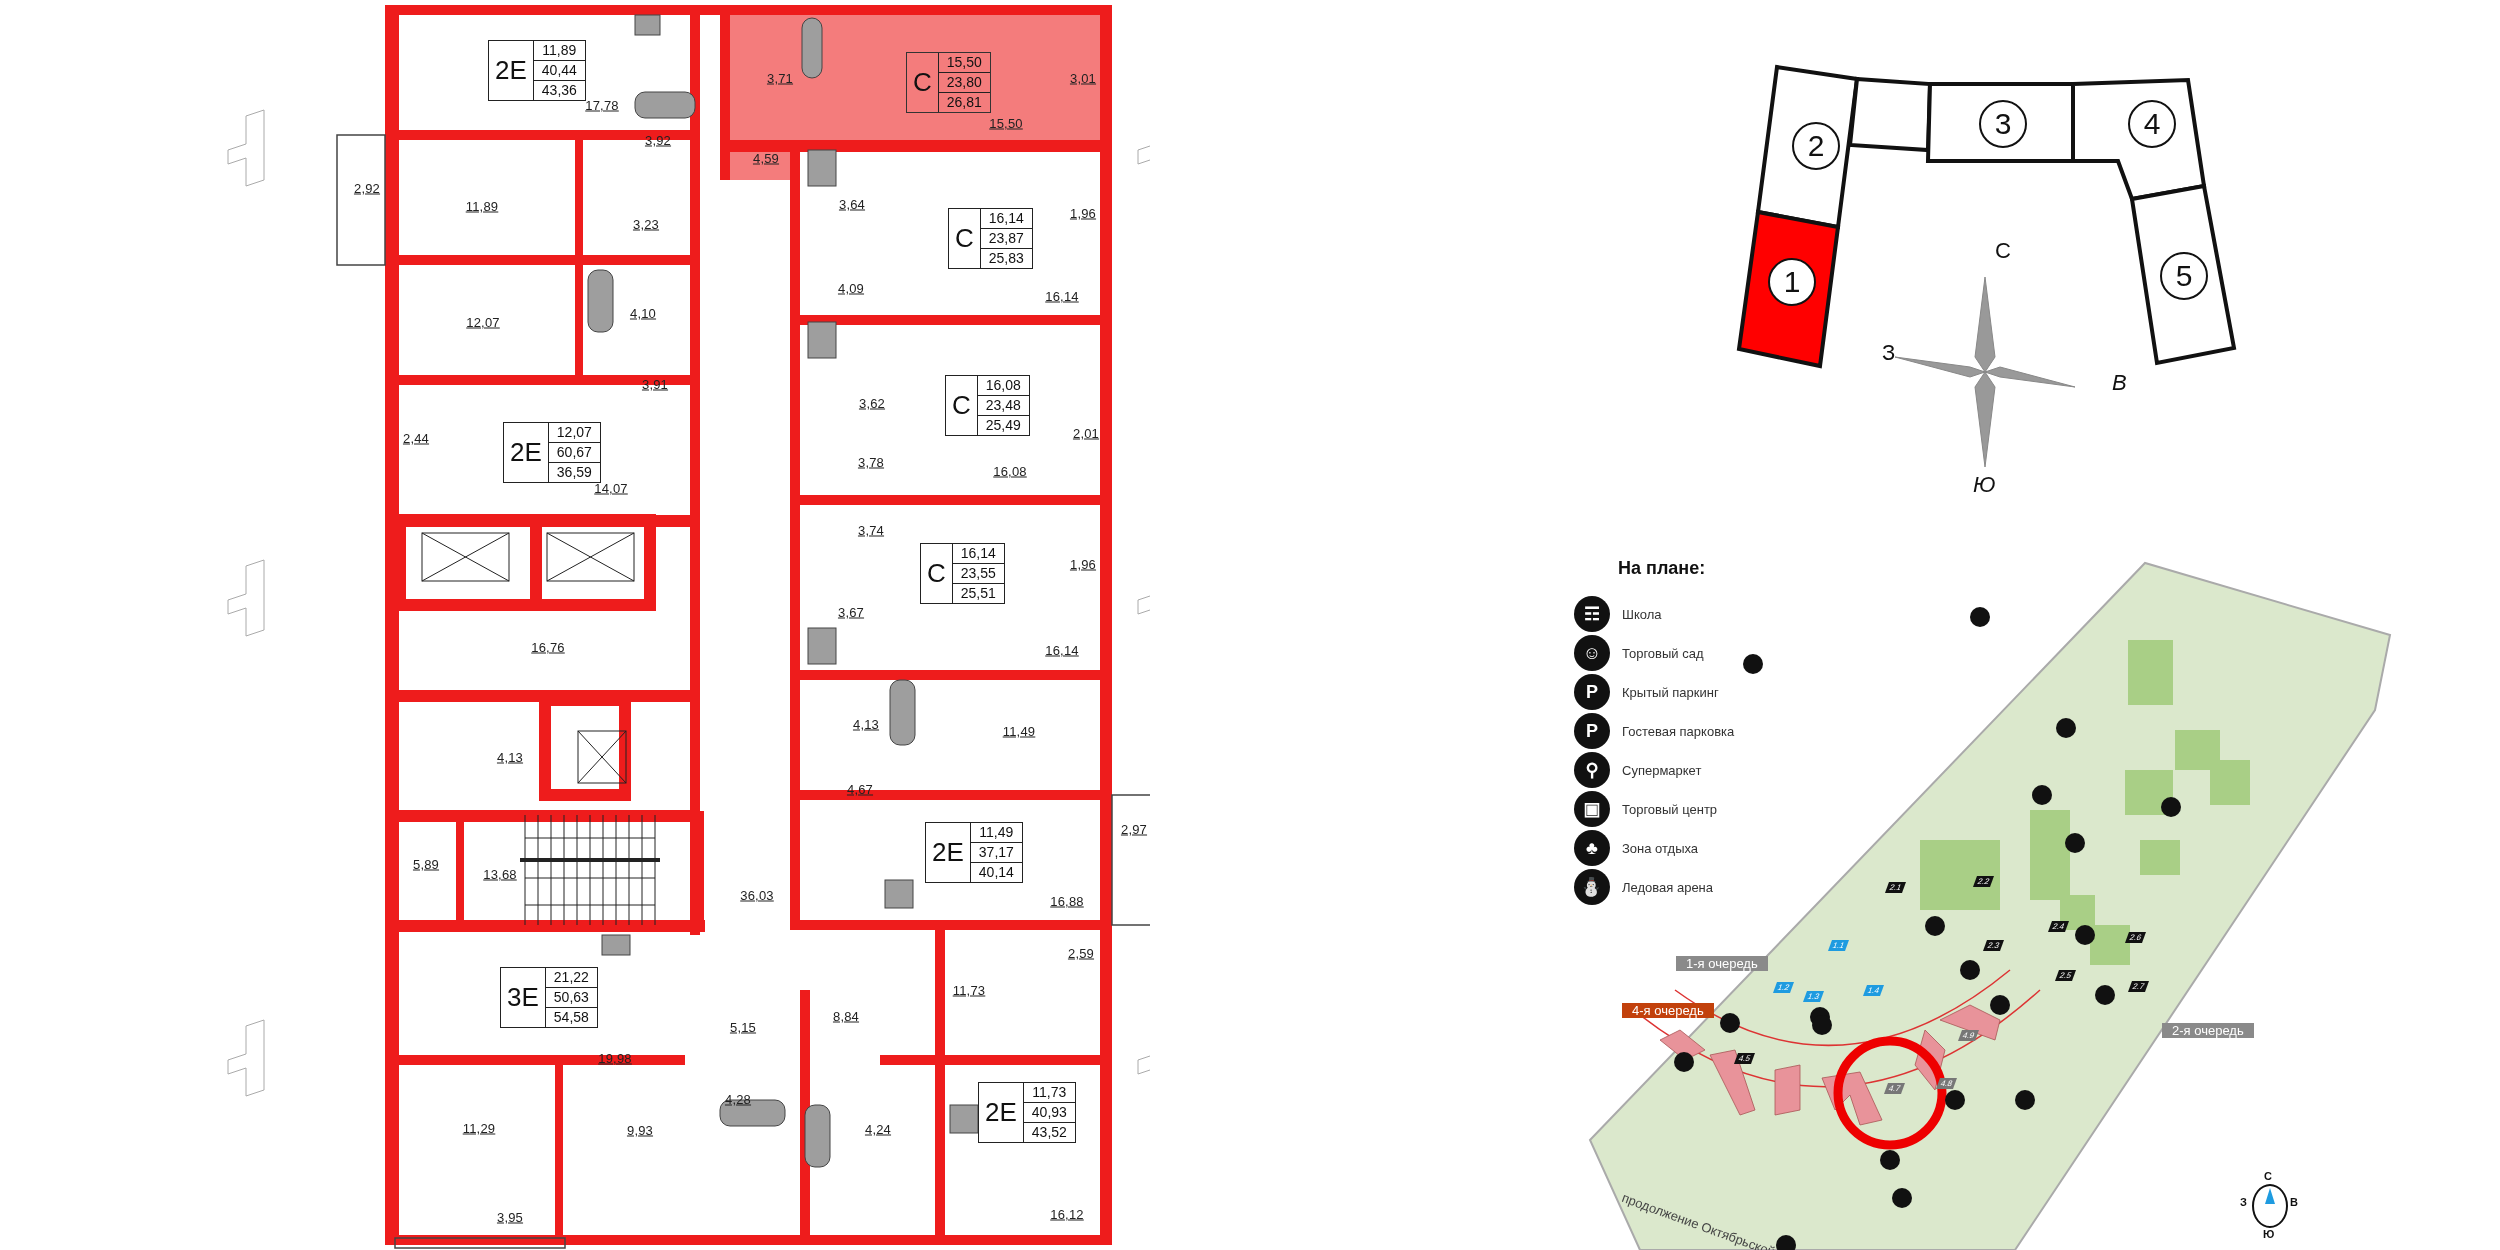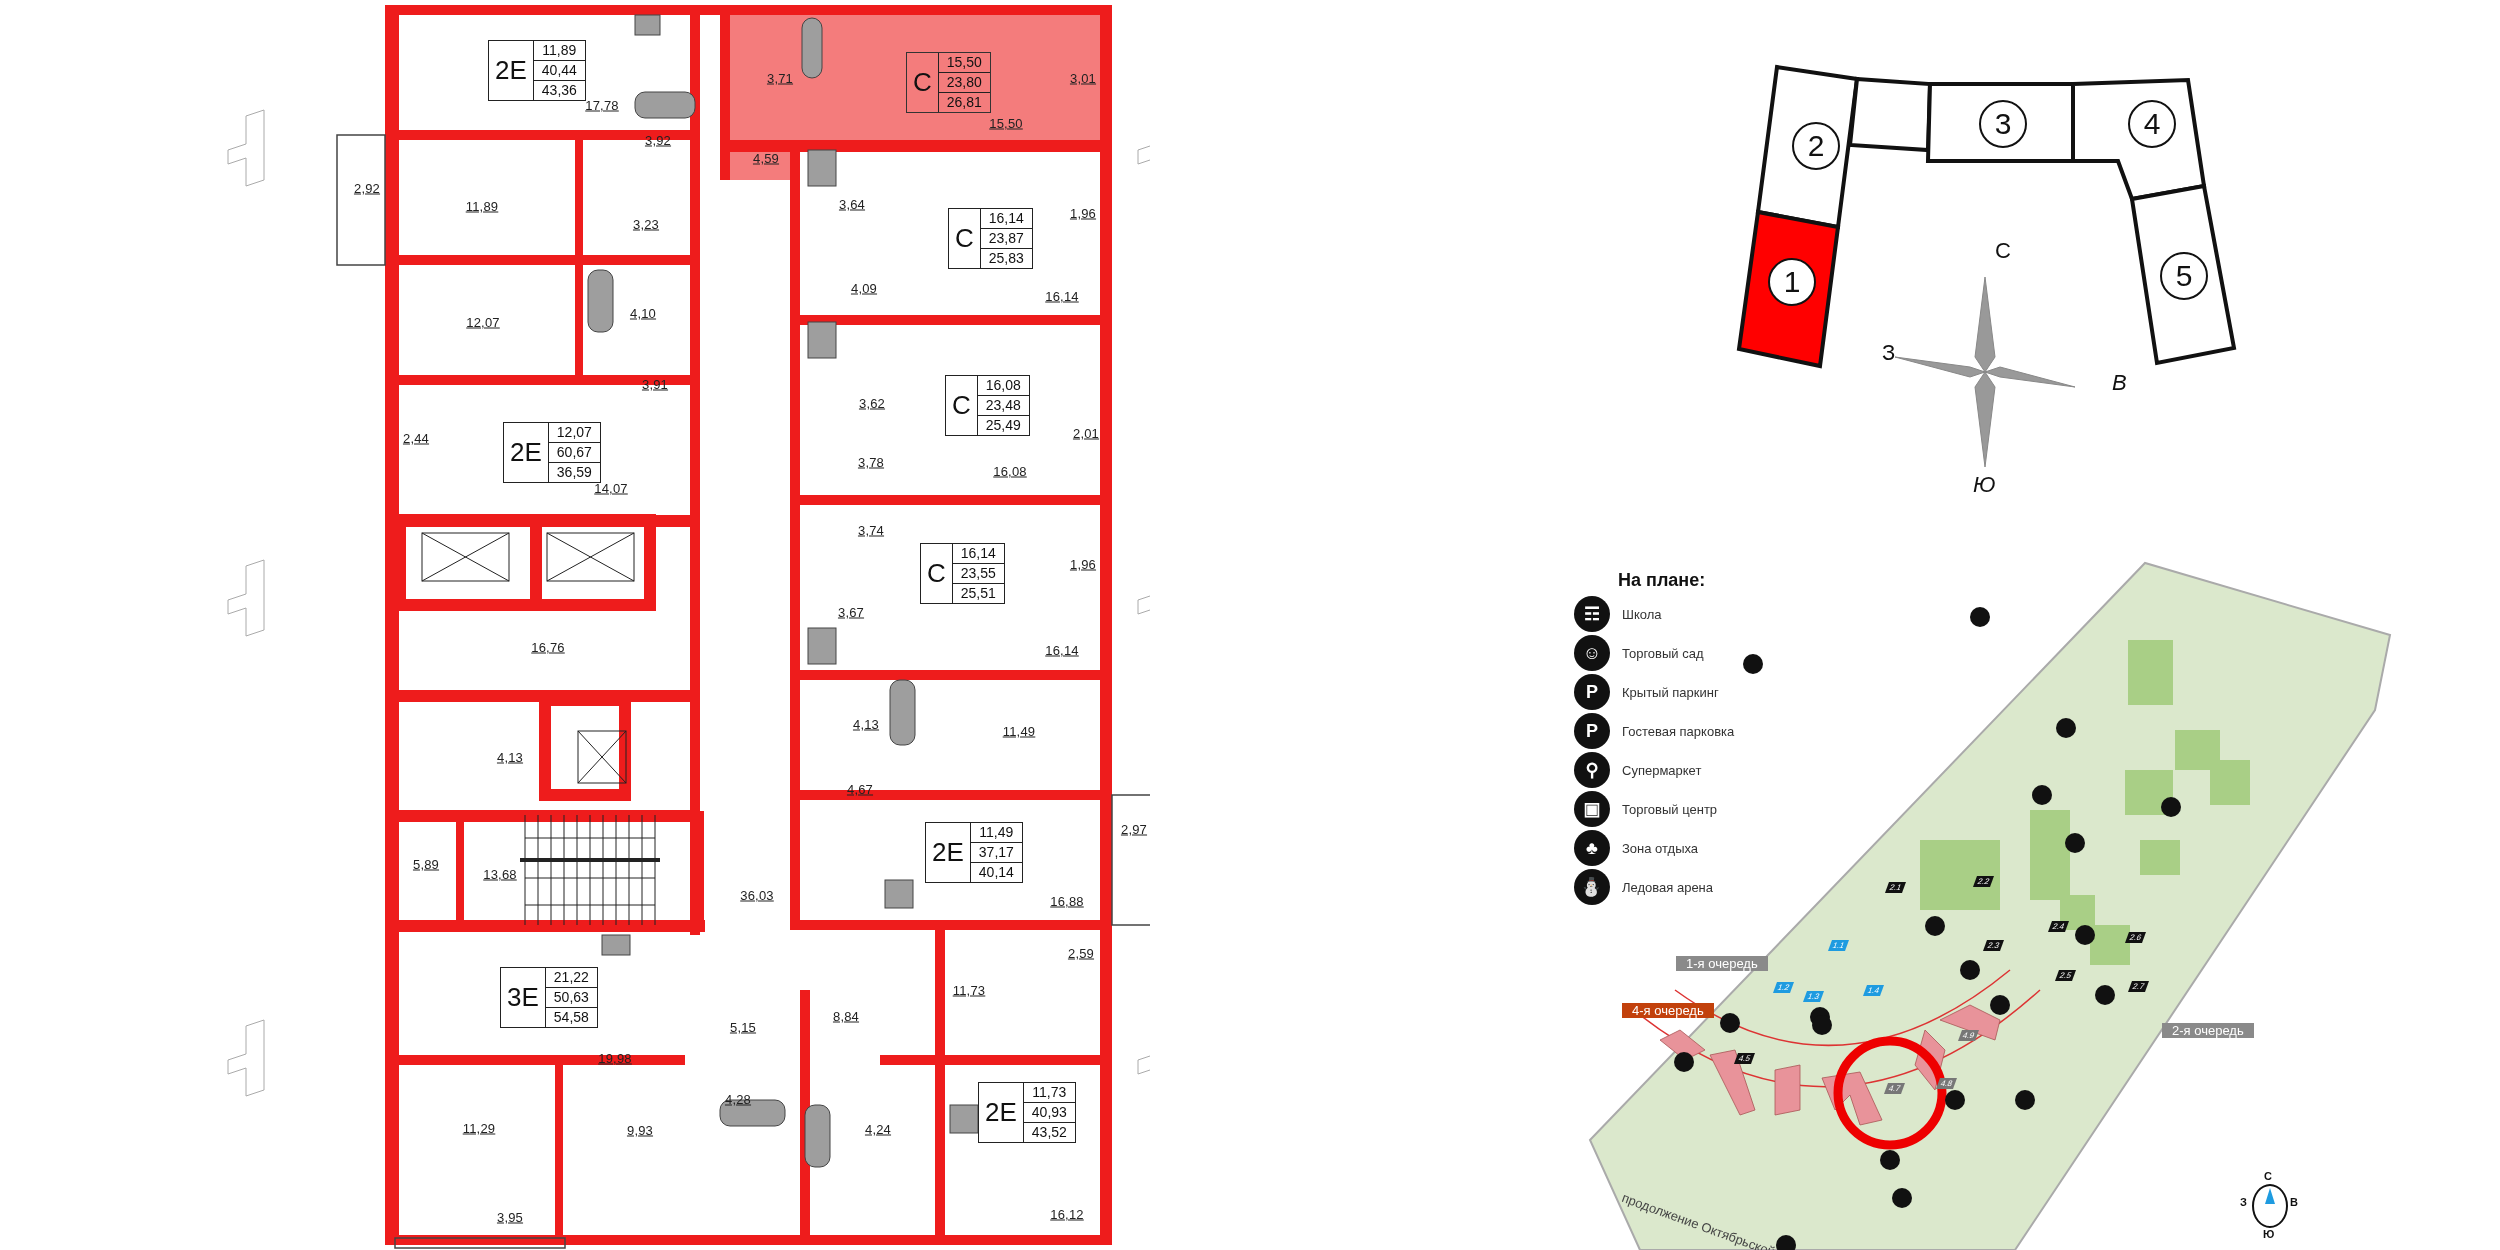--- a/index.html
+++ b/index.html
@@ -186,21 +186,21 @@
   <span class="lbl" style="left:766px;top:158px;">4,59</span>
   <span class="lbl" style="left:1083px;top:78px;">3,01</span>
   <span class="lbl" style="left:1006px;top:123px;">15,50</span>
   <span class="lbl" style="left:658px;top:140px;">3,92</span>
   <span class="lbl" style="left:482px;top:206px;">11,89</span>
   <span class="lbl" style="left:367px;top:188px;">2,92</span>
   <span class="lbl" style="left:646px;top:224px;">3,23</span>
   <span class="lbl" style="left:852px;top:204px;">3,64</span>
   <span class="lbl" style="left:1083px;top:213px;">1,96</span>
   <span class="lbl" style="left:1062px;top:296px;">16,14</span>
-  <span class="lbl" style="left:851px;top:288px;margin-left:13px;">4,09</span>
+  <span class="lbl" style="left:851px;top:288px;">4,09</span>
   <span class="lbl" style="left:483px;top:322px;">12,07</span>
   <span class="lbl" style="left:643px;top:313px;">4,10</span>
   <span class="lbl" style="left:655px;top:384px;">3,91</span>
   <span class="lbl" style="left:872px;top:403px;">3,62</span>
   <span class="lbl" style="left:416px;top:438px;">2,44</span>
   <span class="lbl" style="left:611px;top:488px;">14,07</span>
   <span class="lbl" style="left:1086px;top:433px;">2,01</span>
   <span class="lbl" style="left:871px;top:462px;">3,78</span>
   <span class="lbl" style="left:1010px;top:471px;">16,08</span>
   <span class="lbl" style="left:871px;top:530px;">3,74</span>
@@ -303,21 +303,21 @@
         <circle cx="124" cy="512" r="10"></circle>
         <circle cx="262" cy="475" r="10"></circle>
       <circle cx="330" cy="610" r="10"></circle>
         <circle cx="465" cy="550" r="10"></circle>
         <circle cx="395" cy="550" r="10"></circle>
       <circle cx="226" cy="695" r="10"></circle>
         <circle cx="342" cy="648" r="10"></circle>
     </g>
   </svg>
 
-  <div class="abs" style="left:58px;top:20px;font-size:18px;font-weight:bold;">На плане:</div>
+  <div class="abs" style="left:58px;top:8px;font-size:18px;font-weight:bold;">На плане:</div>
   <div class="legend-item" style="left:14px;top:46px;">
       <span class="legend-ic">☶</span>
       <span class="legend-tx">Школа</span>
     </div>
   <div class="legend-item" style="left:14px;top:85px;">
       <span class="legend-ic">☺</span>
       <span class="legend-tx">Торговый сад</span>
     </div>
   <div class="legend-item" style="left:14px;top:124px;">
       <span class="legend-ic">P</span>

